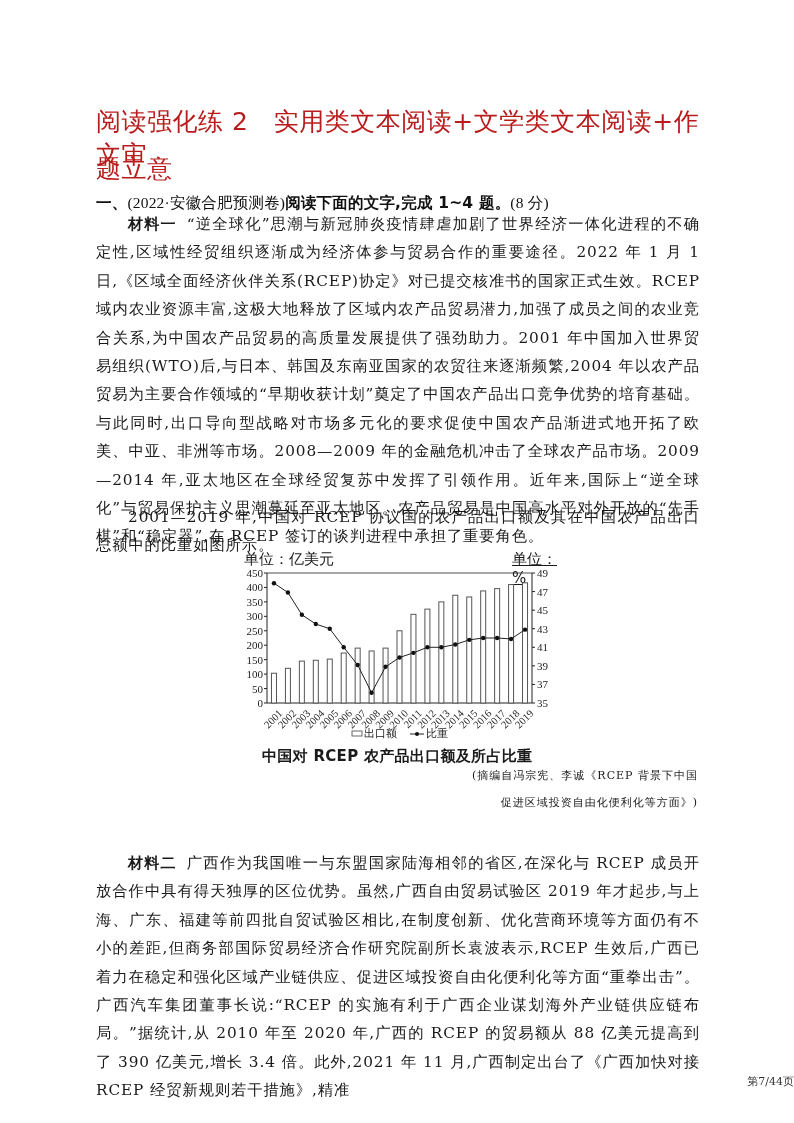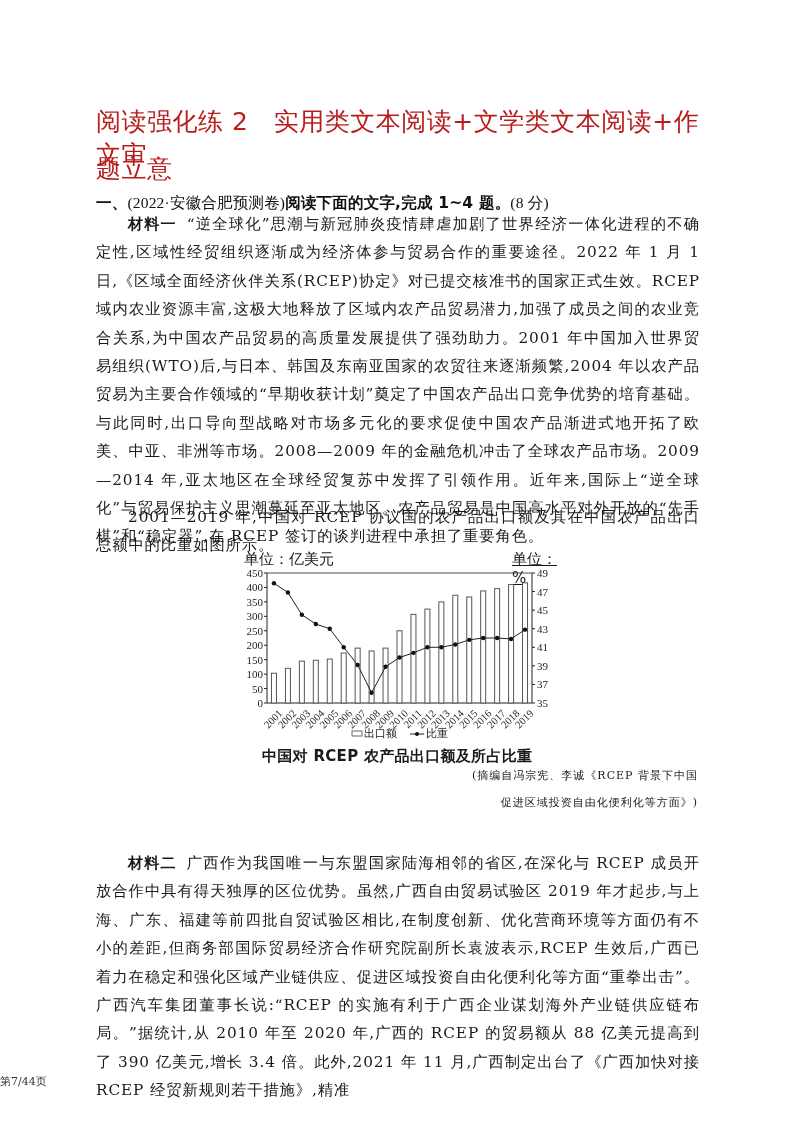--- a/index.html
+++ b/index.html
@@ -14,21 +14,21 @@
   .section-head span.norm { font-weight: normal; font-family: "Liberation Serif", serif; }
   .para { position: absolute; left: 96px; width: 604px; font-size: 15.3px; line-height: 28.4px;
           text-align: justify; letter-spacing: 0.9px; }
   .para .lead { font-family: "DejaVu Sans", "Liberation Sans", sans-serif; font-weight: bold; font-size: 15px; margin-right: 10px; }
   .indent { text-indent: 32px; }
   .chart-wrap { position: absolute; left: 232px; top: 548px; width: 330px; height: 200px; }
   .chart-unit { position: absolute; font-size: 15px; font-family: "DejaVu Sans", "Liberation Sans", sans-serif; }
   .chart-caption { position: absolute; left: 262px; top: 747px; font-size: 15px; font-weight: bold;
                    font-family: "DejaVu Sans", "Liberation Sans", sans-serif; letter-spacing: 0.3px; }
   .source { position: absolute; right: 96px; font-size: 11px; letter-spacing: 1px; text-align: right; }
-  .page-num { position: absolute; top: 1074px; left: 0; width: 794px; text-align: left;
+  .page-num { position: absolute; top: 1074px; left: 0; width: 794px; text-align: right;
               font-size: 11px; color: #333; }
 </style>
 </head>
 <body>
 
 <div class="title title-line1">阅读强化练 2　实用类文本阅读+文学类文本阅读+作文审</div>
 <div class="title title-line2">题立意</div>
 
 <div class="section-head">
   <span>一、</span><span class="norm">(2022·安徽合肥预测卷)</span><span>阅读下面的文字,完成 1~4 题。</span><span class="norm">(8 分)</span>

